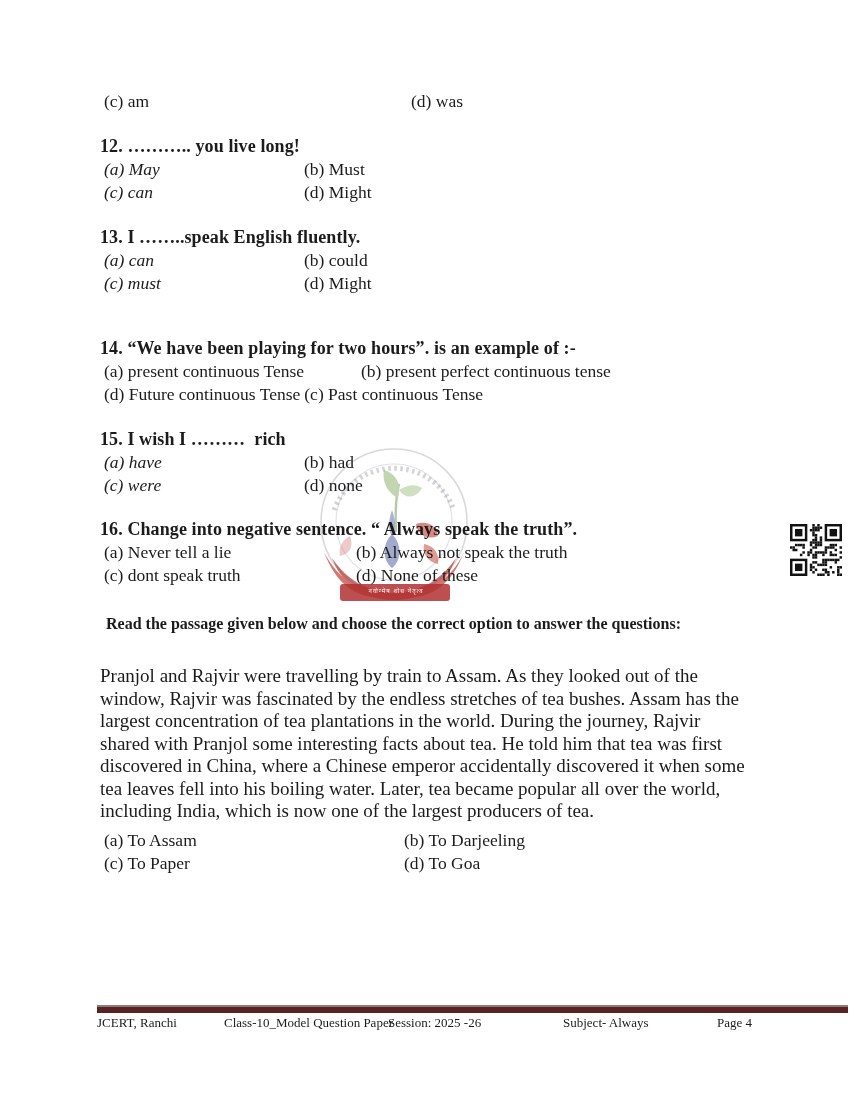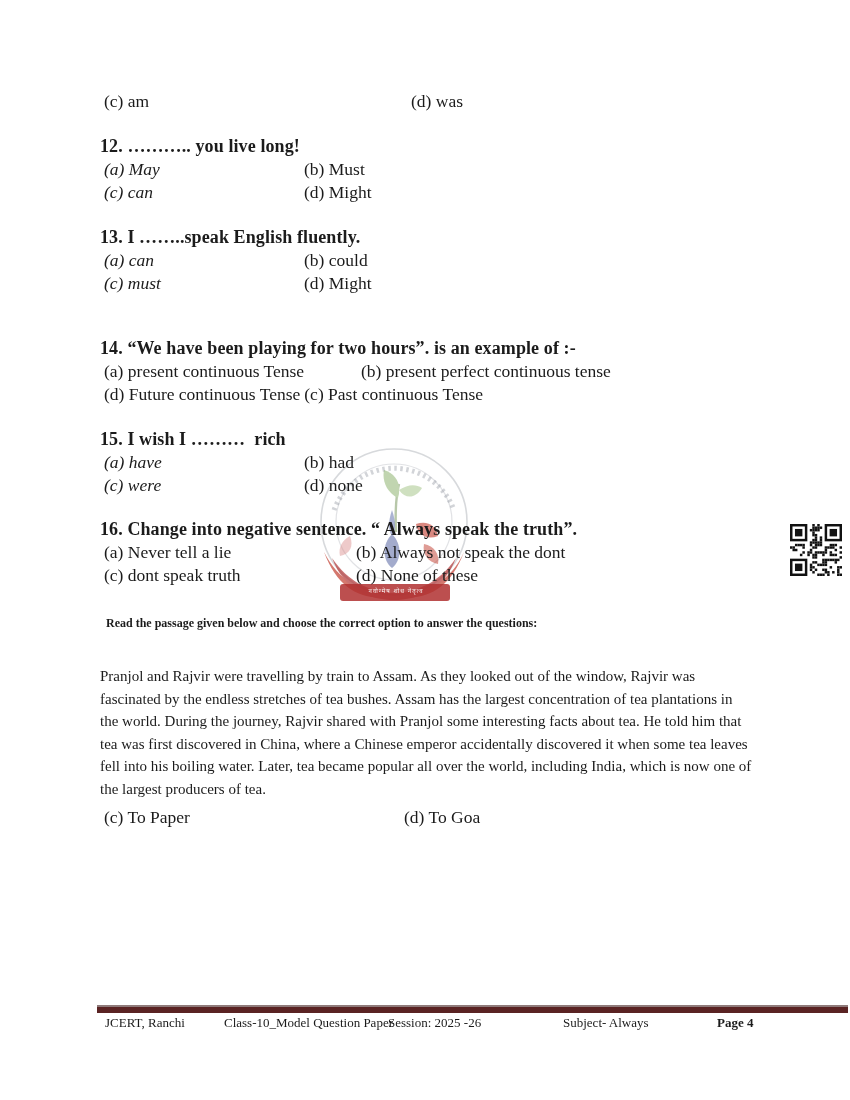--- a/index.html
+++ b/index.html
@@ -19,24 +19,24 @@
   }
   .stem { font-size:18px; line-height:23px; font-weight:600; letter-spacing:.1px; white-space:pre-wrap; }
   .stem.normal { font-weight:400; letter-spacing:0; }
   .optrow { display:flex; font-size:17.5px; line-height:23px; }
   .optrow .opt { padding-left:4px; white-space:pre-wrap; }
   .cw200 { width:200px;font-style:italic; } .cw257 { width:257px; } .cw252 { width:252px; }
   .cw300 { width:300px; } .cw307 { width:307px; }
   .qblock { margin-top:22px; }
   .heading {
     margin-top:21px; padding-left:6px;
-    font-size:12px; font-weight:bold; line-height:31px;
+    font-size:16px; font-weight:bold; line-height:31px;
     max-width:655px;
   }
-  .passage { margin-top:26px; font-size:15px; line-height:22.5px; max-width:692px; }
+  .passage { margin-top:26px; font-size:19px; line-height:22.5px; max-width:692px; }
   .q17 { margin-top:6px; }
 
   
   .watermark { position:absolute; left:312px; top:440px; width:168px; height:172px; z-index:1; }
   .wm-banner-text {
     position:absolute; left:30px; top:147px; width:108px;
     text-align:center; font-size:6px; color:rgba(255,255,255,.95);
     font-family:"DejaVu Sans", sans-serif;
     filter:blur(.6px); letter-spacing:1px; z-index:2;
   }
@@ -45,22 +45,22 @@
   .qr { position:absolute; left:790px; top:524px; width:52px; height:52px; z-index:3; }
 
   
   .footer-bar {
     position:absolute; left:97px; top:1005px; width:751px; height:8px;
     background:#5a2323; border-top:2px solid #8f7b7b; z-index:2;
   }
   .footer-text { position:absolute; left:0; top:1014px; width:850px; height:20px;
     font-size:13px; line-height:18px; z-index:2; }
   .footer-text span { position:absolute; white-space:nowrap; }
-  .ft-org { left:105px; } .ft-paper { left:224px; } .ft-session { left:388px; }
-  .ft-subject { left:563px; } .ft-page { left:717px;font-weight:bold; }
+  .ft-org { left:97px; } .ft-paper { left:224px; } .ft-session { left:388px; }
+  .ft-subject { left:563px; } .ft-page { left:717px; }
 </style>
 </head>
 <body>
 
 <div class="page">
 
   <div class="watermark">
     <svg width="168" height="172" viewBox="0 0 168 172">
       <circle cx="82" cy="82" r="73" fill="none" stroke="#9aa0a8" stroke-width="1.6" opacity="0.40"></circle>
       <circle cx="82" cy="82" r="58" fill="none" stroke="#9aa0a8" stroke-width="1.2" opacity="0.30"></circle>
@@ -271,33 +271,37 @@
       <div class="optrow">
         <span class="opt cw200">(c) were</span>
         <span class="opt">(d) none</span>
       </div>
     </div>
 
     <div class="qblock" style="margin-top:21px;">
       <div class="stem">16. Change into negative sentence. “ Always speak the truth”.</div>
       <div class="optrow">
         <span class="opt cw252">(a) Never tell a lie</span>
-        <span class="opt">(b) Always not speak the dont</span>
+        <span class="opt">(b) Always not speak the truth</span>
       </div>
       <div class="optrow">
         <span class="opt cw252">(c) dont speak truth</span>
         <span class="opt">(d) None of these</span>
       </div>
     </div>
 
     <div class="heading">Read the passage given below and choose the correct option to answer the questions:</div>
 
     <div class="passage">Pranjol and Rajvir were travelling by train to Assam. As they looked out of the window, Rajvir was fascinated by the endless stretches of tea bushes. Assam has the largest concentration of tea plantations in the world. During the journey, Rajvir shared with Pranjol some interesting facts about tea. He told him that tea was first discovered in China, where a Chinese emperor accidentally discovered it when some tea leaves fell into his boiling water. Later, tea became popular all over the world, including India, which is now one of the largest producers of tea.</div>
 
     <div class="qblock q17">
+      <div class="optrow">
+        <span class="opt cw300">(a) To Assam</span>
+        <span class="opt">(b) To Darjeeling</span>
+      </div>
       <div class="optrow">
         <span class="opt cw300">(c) To Paper</span>
         <span class="opt">(d) To Goa</span>
       </div>
     </div>
 
   </div>
 
   <div class="footer-bar"></div>
   <div class="footer-text">

